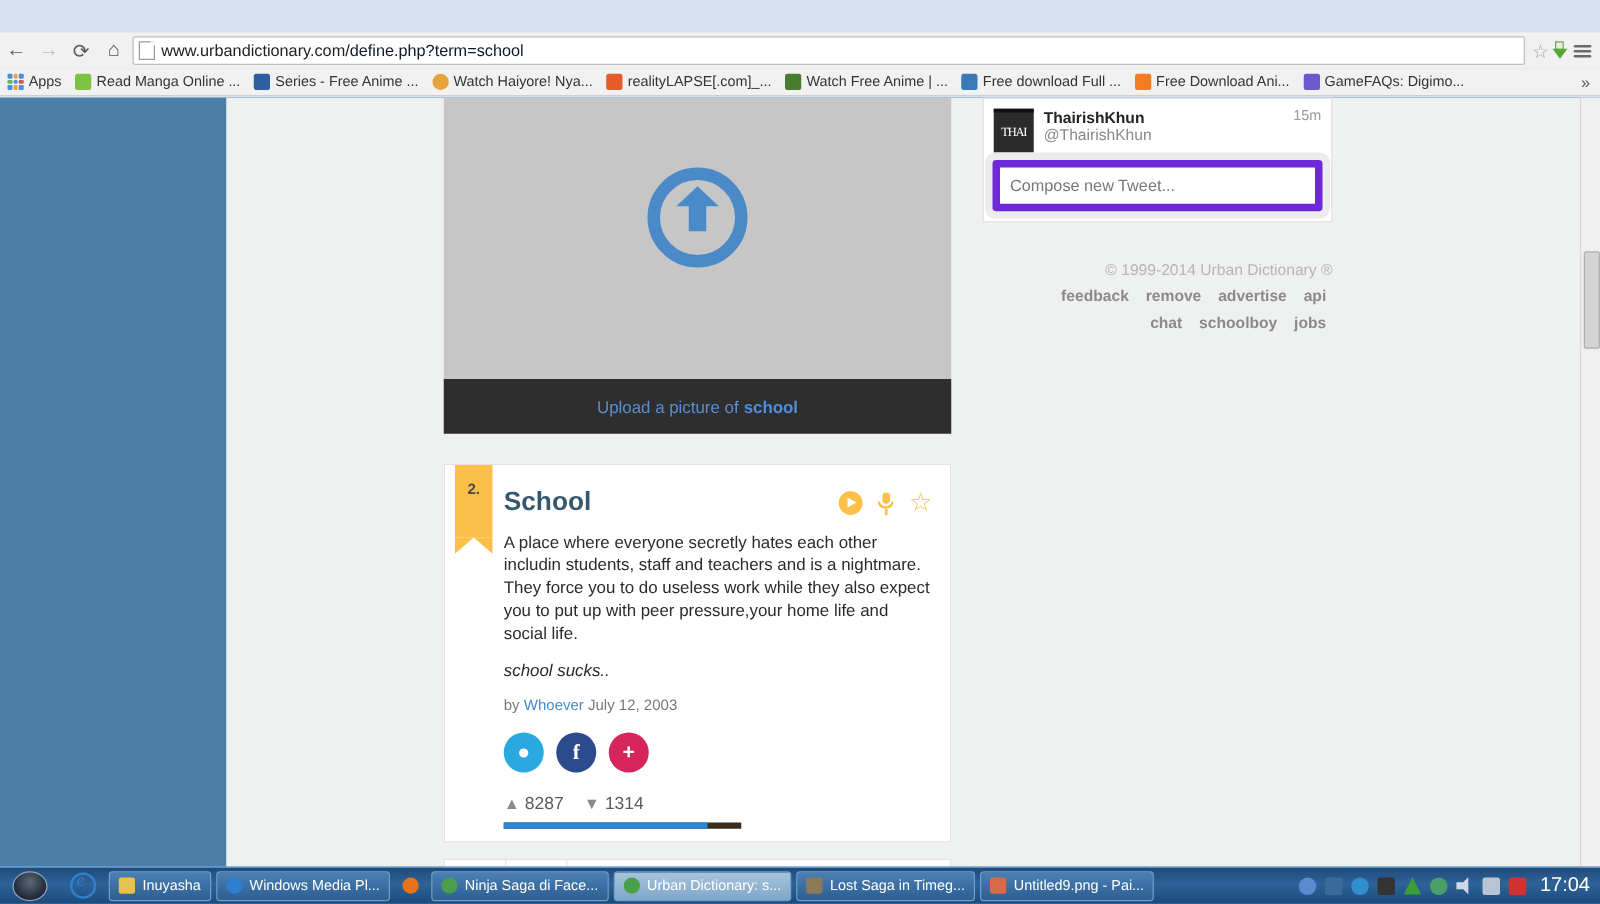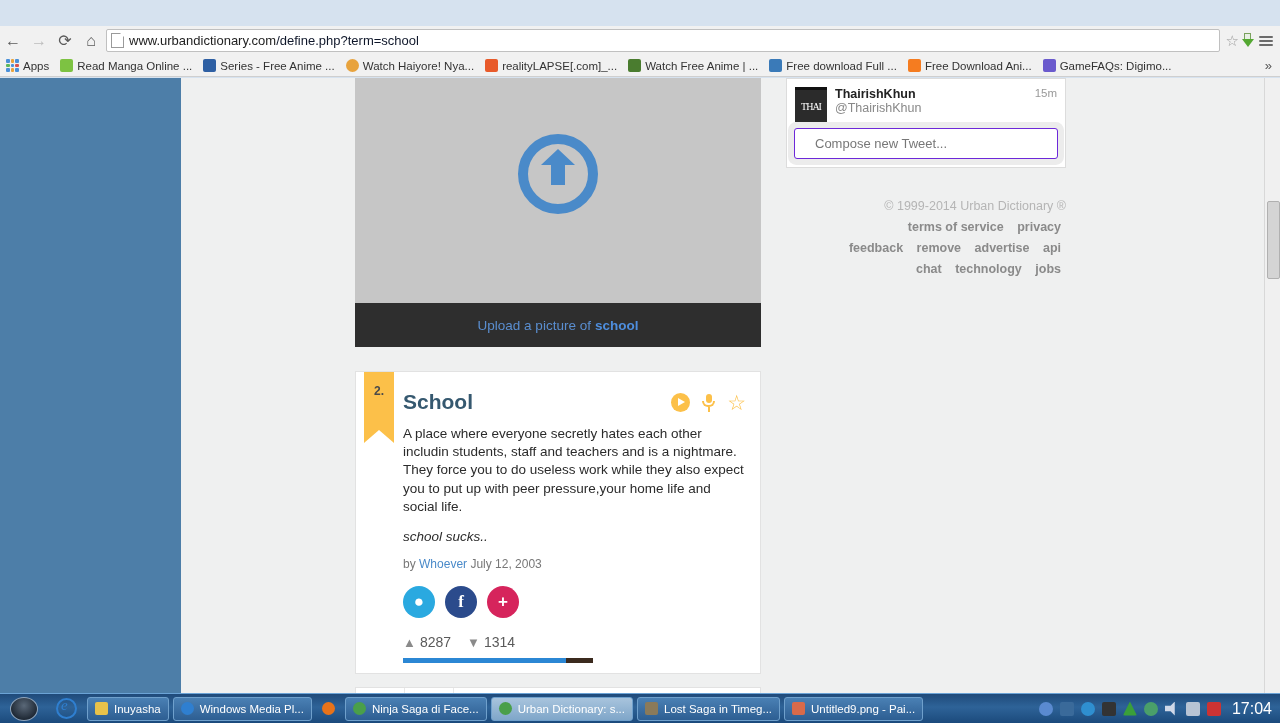--- a/index.html
+++ b/index.html
@@ -231,22 +231,22 @@
     display: flex; align-items: center; justify-content: center;
     letter-spacing: -1px; font-family: "Liberation Serif", serif;
     border-top: 3px solid #111;
   }
   .tw-meta { margin-left: 8px; flex: 1; }
   .tw-name { font-size: 12.5px; font-weight: bold; color: #222; }
   .tw-handle { font-size: 12.5px; color: #888; }
   .tw-time { font-size: 11.5px; color: #999; }
   .tw-compose {
     position: relative; margin: 6px 7px 8px 7px; height: 29px;
-    background: #fff; border: 1px solid #6d28d9; border-radius: 3px;
-    display: flex; align-items: center; padding-left: 20px;
+    background: #fff; border: 6px solid #6d28d9; border-radius: 3px;
+    display: flex; align-items: center; padding-left: 8px;
     font-size: 13px; color: #777;
     box-shadow: 0 0 0 6px #ececec;
   }
   .footer {
     margin-top: 28px; width: 280px; text-align: right;
     font-size: 12.5px; color: #9a9a9a; line-height: 21px;
   }
   .footer .copy { color: #b5b5b5; font-size: 12.5px; }
   .footer .flinks { font-weight: bold; color: #8a8a8a; }
   .footer .flinks span { margin: 0 5px; }
@@ -450,32 +450,28 @@
                 <div class="tw-handle">@ThairishKhun</div>
               </div>
               <div class="tw-time">15m</div>
             </div>
             <div class="tw-compose">Compose new Tweet...</div>
           </div>
 
           <div class="footer">
             <div class="copy">© 1999-2014 Urban Dictionary ®</div>
             <div class="flinks">
-              <span>terms of service</span>
-              <span>privacy</span>
-            </div>
-            <div class="flinks">
               <span>feedback</span>
               <span>remove</span>
               <span>advertise</span>
               <span>api</span>
             </div>
             <div class="flinks">
               <span>chat</span>
-              <span>technology</span>
+              <span>schoolboy</span>
               <span>jobs</span>
             </div>
           </div>
         </div>
 
       </div>
     </div>
 
     <div class="scrollbar">
       <div class="sb-thumb"></div>

